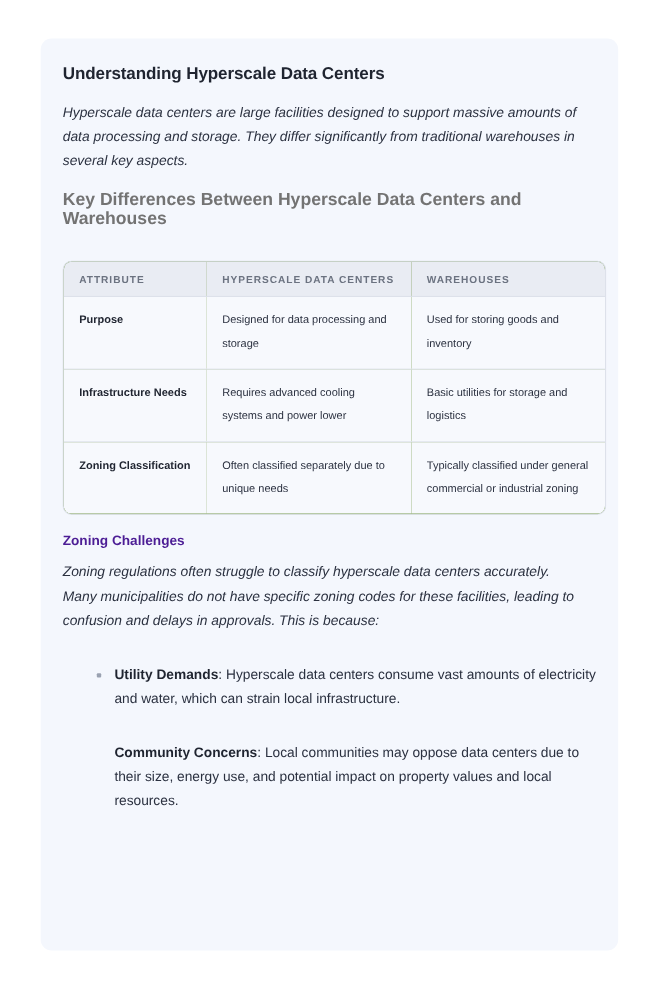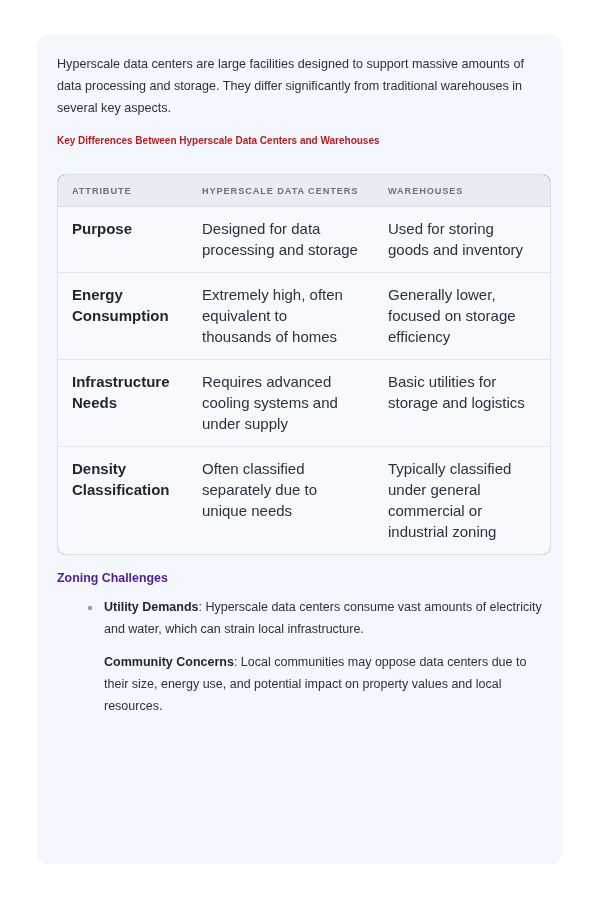--- a/index.html
+++ b/index.html
@@ -42,26 +42,27 @@
     margin: 6px 0 14px 0;
     letter-spacing: -0.1px;
   }
 
   p.para {
     font-size: 12.6px;
     line-height: 22px;
     color: #2b3140;
     margin: 0 17px 16px 0;
     max-width: 492px;
+    font-style: italic;
   }
 
   h2.subtitle {
-    font-size: 10px;
-    font-weight: bold;
-    color: #b91c1c;
+    font-size: 16px;
+    font-weight: bold;
+    color: #737373;
     margin: 0 0 12px 0;
   }
 
   h2.section-head {
     font-size: 12.4px;
     font-weight: bold;
     color: #4c1d95;
     margin: 16px 0 11px 0;
   }
 
@@ -85,21 +86,21 @@
     color: #6b7280;
     font-size: 9.2px;
     font-weight: bold;
     letter-spacing: 0.9px;
     text-transform: uppercase;
     text-align: left;
     padding: 11px 14px 10px 14px;
     border-bottom: 1px solid #dde1ea;
   }
   table.cmp tbody td {
-    font-size: 15px;
+    font-size: 10px;
     line-height: 21px;
     color: #2b3140;
     vertical-align: top;
     padding: 11px 14px 12px 14px;
     border-bottom: 1px solid #e3e7ef;
     background: #f7f9fd;
   }
   table.cmp tbody tr:last-child td {
     border-bottom: none;
   }
@@ -118,20 +119,21 @@
     padding: 0;
   }
   ul.bullets li {
     position: relative;
     font-size: 12.5px;
     line-height: 22px;
     color: #2b3140;
     padding-left: 47px;
     margin-bottom: 11px;
     max-width: 492px;
+    margin-top: 27px;
   }
   ul.bullets li:last-child { margin-bottom: 0; }
   ul.bullets li .dot {
     position: absolute;
     left: 31px;
     top: 9.5px;
     width: 4px;
     height: 4px;
     border-radius: 1px;
     background: #9aa2b1;
@@ -140,20 +142,21 @@
     font-weight: bold;
     color: #1f2430;
   }
 </style>
 </head>
 <body>
 
 <div class="page">
   <div class="card">
 
+    <h1 class="title">Understanding Hyperscale Data Centers</h1>
 
     <p class="para">Hyperscale data centers are large facilities designed to support massive amounts of data processing and storage. They differ significantly from traditional warehouses in several key aspects.</p>
 
     <h2 class="subtitle">Key Differences Between Hyperscale Data Centers and Warehouses</h2>
 
     <div class="table-wrap">
       <table class="cmp">
         <colgroup>
             <col class="c1">
             <col class="c2">
@@ -166,40 +169,36 @@
             <th>WAREHOUSES</th>
           </tr>
         </thead>
         <tbody>
           <tr>
             <td class="attr">Purpose</td>
             <td>Designed for data processing and storage</td>
             <td>Used for storing goods and inventory</td>
           </tr>
           <tr>
-            <td class="attr">Energy Consumption</td>
-            <td>Extremely high, often equivalent to thousands of homes</td>
-            <td>Generally lower, focused on storage efficiency</td>
-          </tr>
-          <tr>
             <td class="attr">Infrastructure Needs</td>
-            <td>Requires advanced cooling systems and under supply</td>
+            <td>Requires advanced cooling systems and power lower</td>
             <td>Basic utilities for storage and logistics</td>
           </tr>
           <tr>
-            <td class="attr">Density Classification</td>
+            <td class="attr">Zoning Classification</td>
             <td>Often classified separately due to unique needs</td>
             <td>Typically classified under general commercial or industrial zoning</td>
           </tr>
         </tbody>
       </table>
     </div>
 
     <h2 class="section-head">Zoning Challenges</h2>
 
+    <p class="para">Zoning regulations often struggle to classify hyperscale data centers accurately. Many municipalities do not have specific zoning codes for these facilities, leading to confusion and delays in approvals. This is because:</p>
 
     <ul class="bullets">
       <li>
         <span class="dot"></span><b>Utility Demands</b><span>: Hyperscale data centers consume vast amounts of electricity and water, which can strain local infrastructure.</span>
       </li>
       <li>
         <b>Community Concerns</b><span>: Local communities may oppose data centers due to their size, energy use, and potential impact on property values and local resources.</span>
       </li>
     </ul>
 

